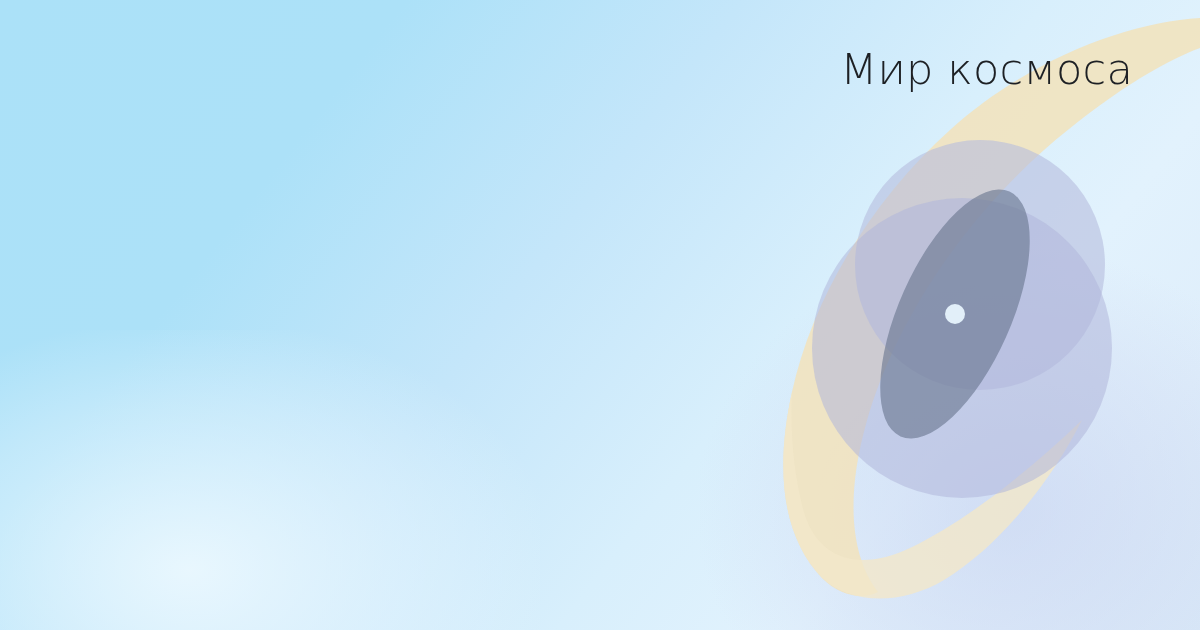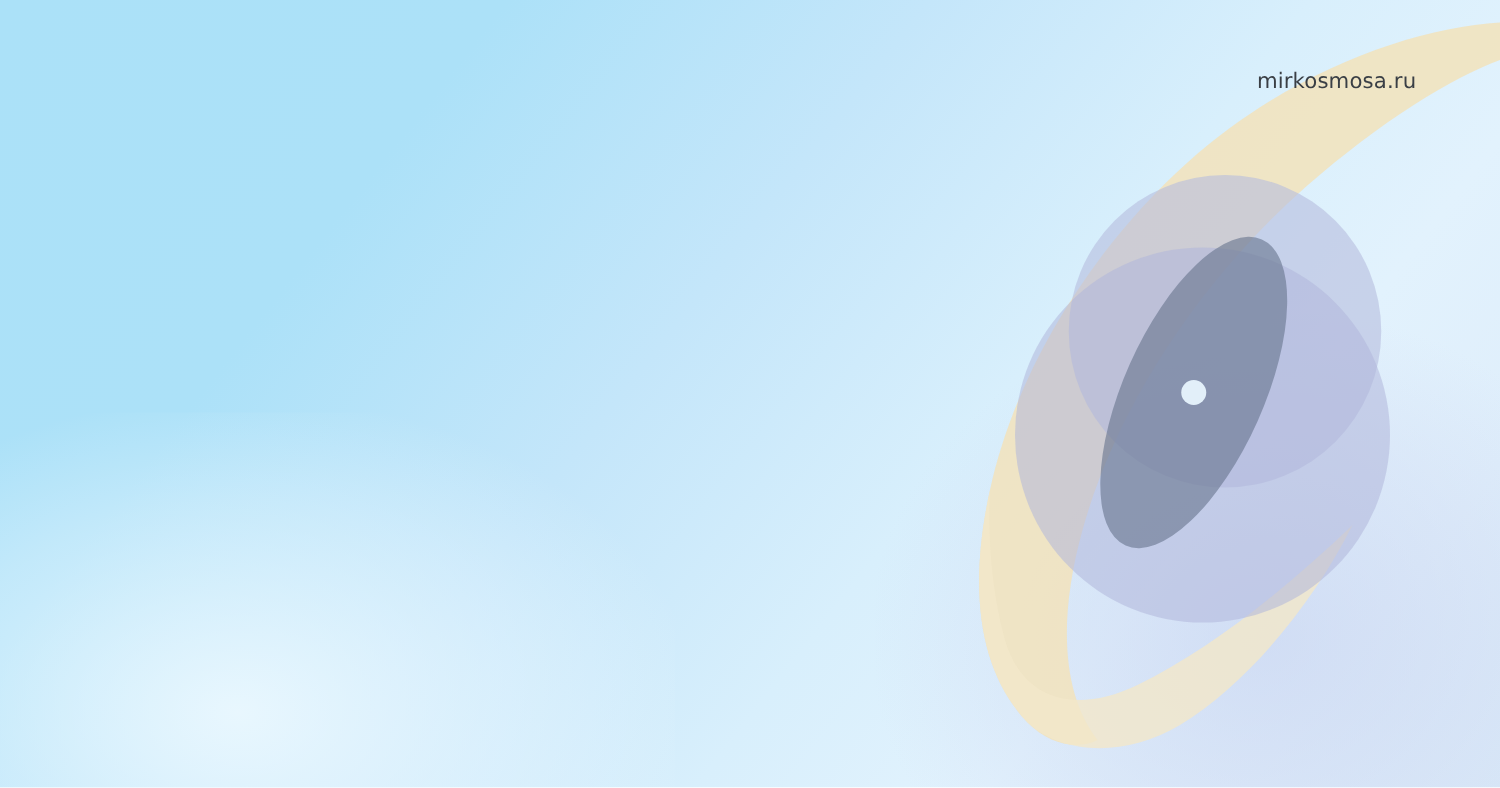--- a/index.html
+++ b/index.html
@@ -134,17 +134,17 @@
         <circle cx="262" cy="348" r="150" fill="#b0b7db" opacity="0.55"></circle>
 
         <ellipse cx="255" cy="314" rx="56" ry="134" transform="rotate(24 255 314)" fill="#66738c" opacity="0.60"></ellipse>
 
         <circle cx="255" cy="314" r="10" fill="#e2eff9"></circle>
       </g>
     </svg>
   </div>
 
   <div class="brand">
-    <div class="brand-url">mirkosmosa.ru</div>
+    <div class="brand-name">Мир космоса</div>
   </div>
 
 
 </div>
 
 </body></html>

